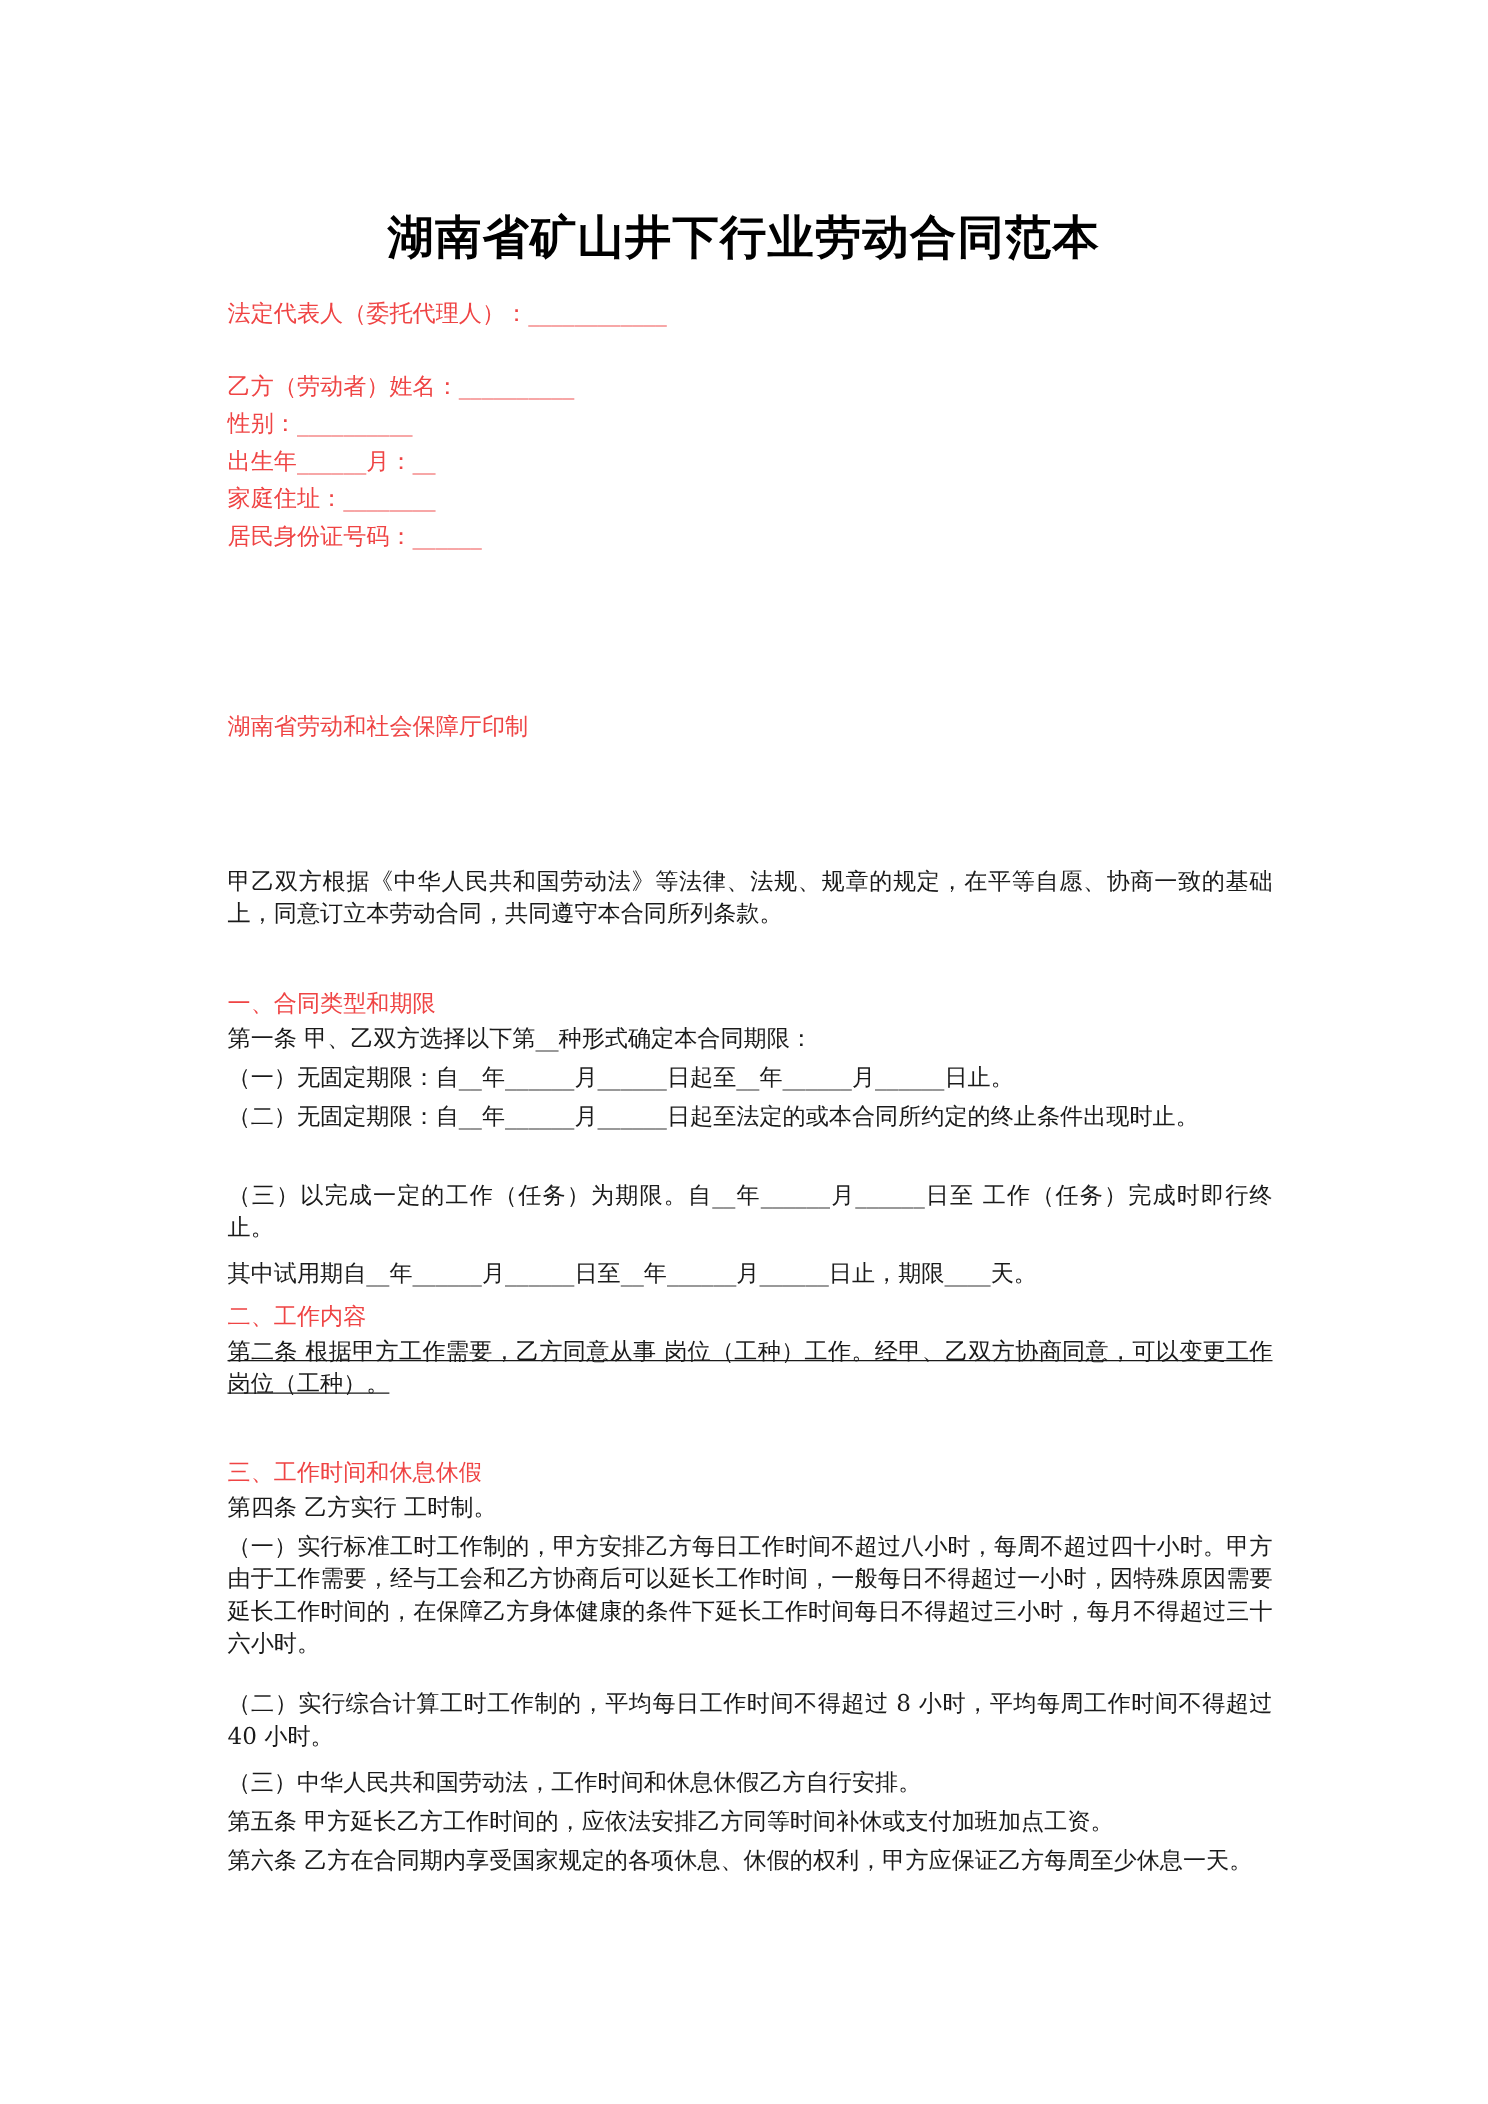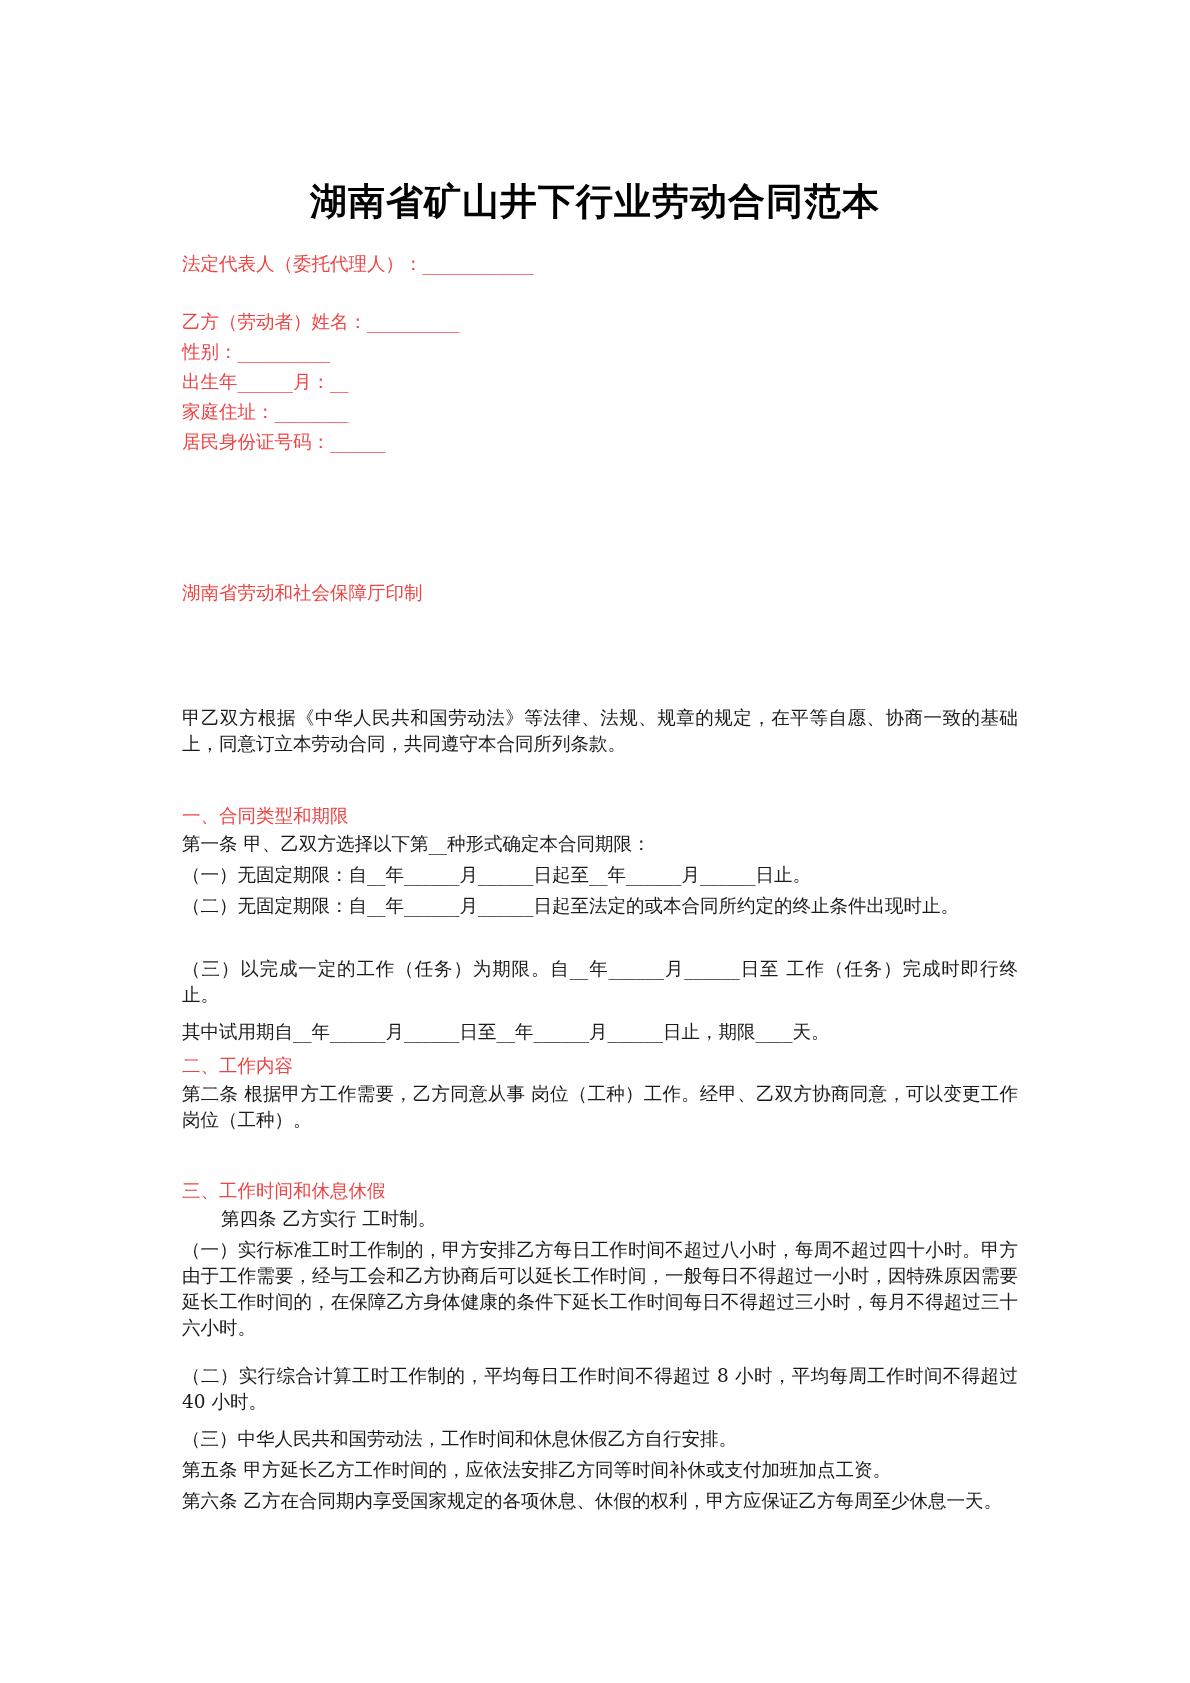--- a/index.html
+++ b/index.html
@@ -1,21 +1,21 @@
 <!DOCTYPE html>
 <html><head>
   <meta charset="utf-8">
   <style>
     html, body { margin: 0; padding: 0; background: #ffffff; }
     body {
       width: 1190px; height: 1683px; position: relative; overflow: hidden;
       font-family: "DejaVu Serif", "Liberation Serif", serif;
       color: #111111;
     }
-    .page { position: absolute; left: 0; top: 12px; width: 1190px; height: 1424px; }
+    .page { position: absolute; left: 0; top: 0; width: 1190px; height: 1424px; }
     .title {
       position: absolute; left: 0; width: 1190px; top: 165px;
       text-align: center; font-size: 37px; font-weight: bold; letter-spacing: 1px;
       font-family: "DejaVu Sans", "Liberation Sans", sans-serif;
       color: #000;
     }
     .line {
       position: absolute; left: 182px; font-size: 18.5px; line-height: 31.5px;
       white-space: nowrap; color: #ef4444;
     }
@@ -43,22 +43,22 @@
   <div class="para" style="top:693px;">甲乙双方根据《中华人民共和国劳动法》等法律、法规、规章的规定，在平等自愿、协商一致的基础上，同意订立本劳动合同，共同遵守本合同所列条款。</div>
 
   <div class="line" style="top:788px;">一、合同类型和期限</div>
   <div class="para" style="top:819px;">第一条 甲、乙双方选择以下第__种形式确定本合同期限：</div>
   <div class="para" style="top:850px;">（一）无固定期限：自__年______月______日起至__年______月______日止。</div>
   <div class="para" style="top:881px;">（二）无固定期限：自__年______月______日起至法定的或本合同所约定的终止条件出现时止。</div>
   <div class="para" style="top:944px;">（三）以完成一定的工作（任务）为期限。自__年______月______日至 工作（任务）完成时即行终止。</div>
   <div class="para" style="top:1007px;">其中试用期自__年______月______日至__年______月______日止，期限____天。</div>
 
   <div class="line" style="top:1038px;">二、工作内容</div>
-  <div class="para" style="top:1069px;">第二条 根据甲方工作需要，乙方同意从事 岗位（工种）工作。经甲、乙双方协商同意，可以变更工作岗位（工种）。</div>
+  <div class="para" style="top:1069px;text-decoration:underline;">第二条 根据甲方工作需要，乙方同意从事 岗位（工种）工作。经甲、乙双方协商同意，可以变更工作岗位（工种）。</div>
 
   <div class="line" style="top:1163px;">三、工作时间和休息休假</div>
-  <div class="para" style="top:1194px;margin-left:39px;">第四条 乙方实行 工时制。</div>
+  <div class="para" style="top:1194px;">第四条 乙方实行 工时制。</div>
   <div class="para" style="top:1225px;">（一）实行标准工时工作制的，甲方安排乙方每日工作时间不超过八小时，每周不超过四十小时。甲方由于工作需要，经与工会和乙方协商后可以延长工作时间，一般每日不得超过一小时，因特殊原因需要延长工作时间的，在保障乙方身体健康的条件下延长工作时间每日不得超过三小时，每月不得超过三十六小时。</div>
   <div class="para" style="top:1351px;">（二）实行综合计算工时工作制的，平均每日工作时间不得超过 8 小时，平均每周工作时间不得超过 40 小时。</div>
   <div class="para" style="top:1414px;">（三）中华人民共和国劳动法，工作时间和休息休假乙方自行安排。</div>
   <div class="para" style="top:1445px;">第五条 甲方延长乙方工作时间的，应依法安排乙方同等时间补休或支付加班加点工资。</div>
   <div class="para" style="top:1476px;">第六条 乙方在合同期内享受国家规定的各项休息、休假的权利，甲方应保证乙方每周至少休息一天。</div>
 </div>
 
 </body></html>

